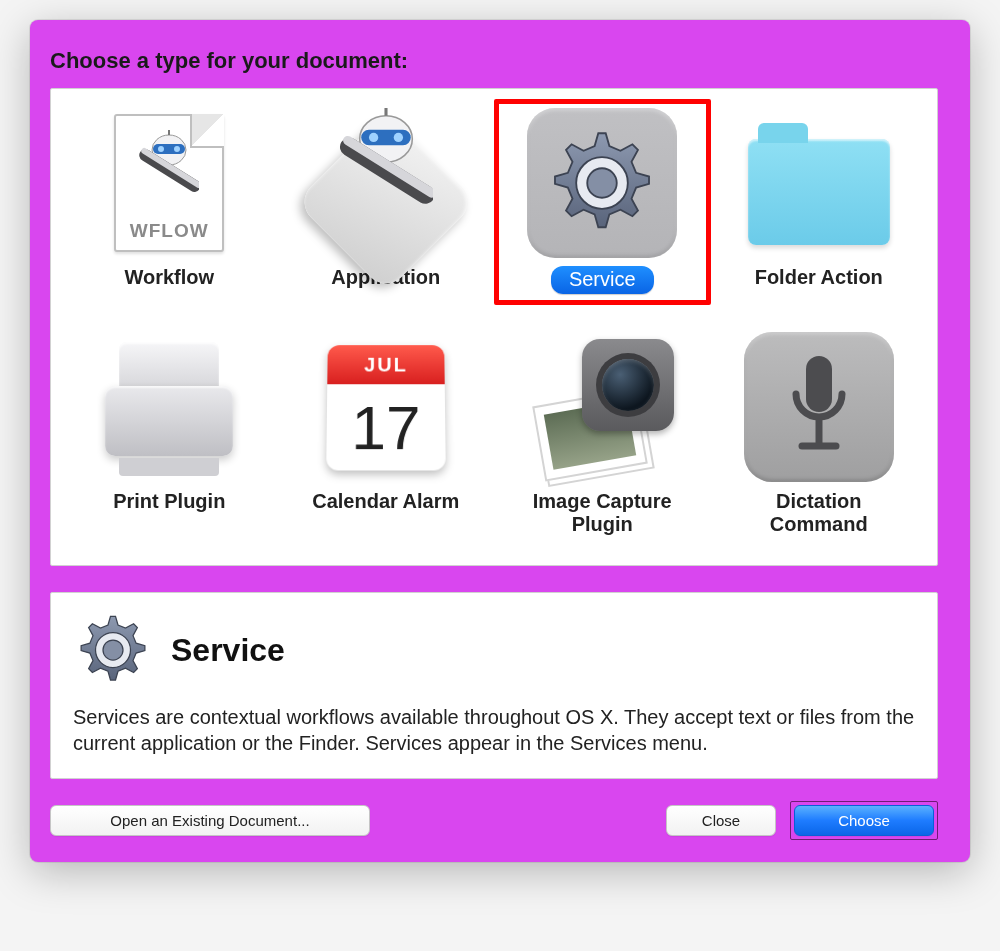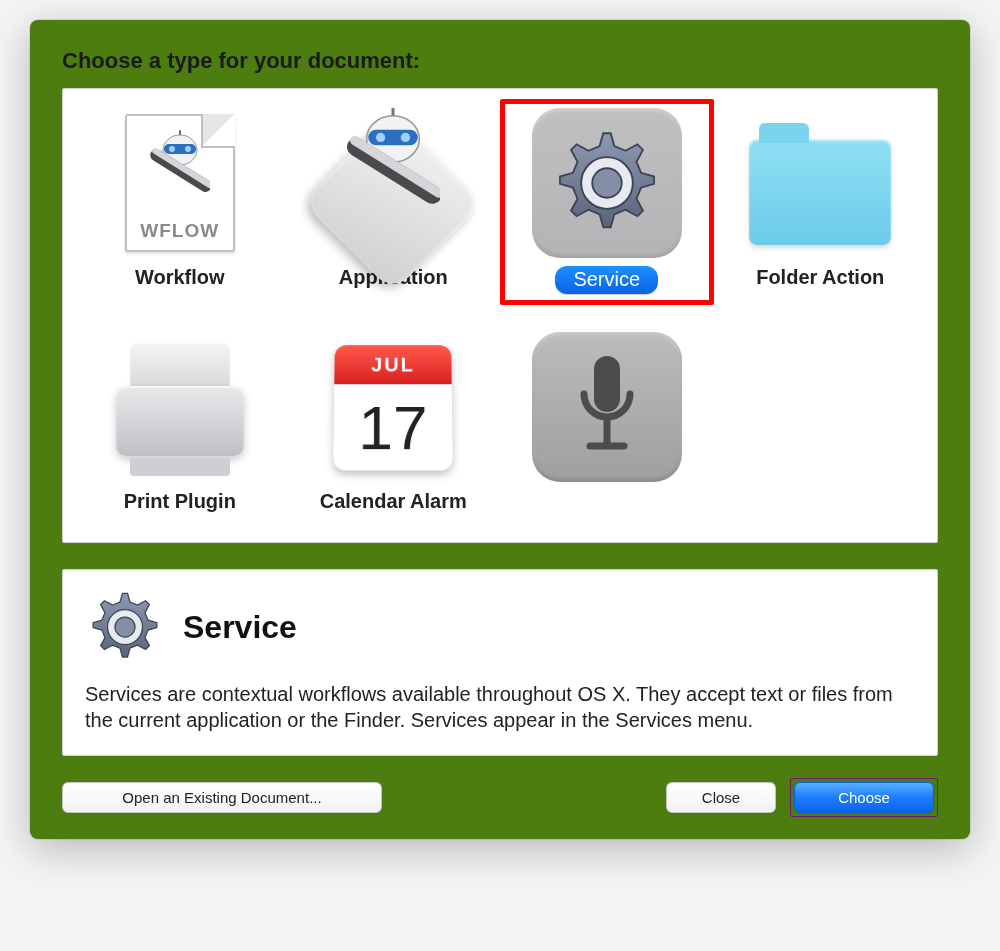--- a/index.html
+++ b/index.html
@@ -8,24 +8,24 @@
     background:#f4f4f4;
     display:flex;
     justify-content:center;
     align-items:flex-start;
     width:1000px;
     height:951px;
   }
   .window{
     width:940px;
     margin-top:20px;
-    background:#4d7c0f;
+    background:#d946ef;
     border-radius:8px;
     box-shadow:0 10px 40px rgba(0,0,0,.25),0 0 0 1px rgba(0,0,0,.08);
-    padding:28px 32px 22px 32px;
+    padding:28px 32px 22px 20px;
   }
   .heading{
     font-size:22px;
     font-weight:700;
     color:#1a1a1a;
     margin-bottom:14px;
   }
   .grid-panel{
     background:#fff;
     border:1px solid #d1d1d1;
@@ -321,32 +321,43 @@
       <div class="cell">
         <div class="icon-slot">
           <div class="calendar">
             <div class="top">JUL</div>
             <div class="num">17</div>
           </div>
         </div>
         <div class="cell-label">Calendar Alarm</div>
       </div>
 
+      <div class="cell">
+        <div class="icon-slot">
+          <div class="camarea">
+            <div class="pile"></div>
+            <div class="cam"></div>
+            <div class="lens"></div>
+          </div>
+        </div>
+        <div class="cell-label">Image Capture Plugin</div>
+      </div>
 
       <div class="cell">
         <div class="icon-slot">
           <div class="icon-tile cmd">
             <svg width="74" height="110" viewBox="0 0 74 110">
               <rect x="24" y="4" width="26" height="56" rx="13" fill="#4c4c4f"></rect>
               <path d="M14 42 a23 23 0 0 0 46 0" fill="none" stroke="#4c4c4f" stroke-width="7" stroke-linecap="round"></path>
               <line x1="37" y1="66" x2="37" y2="92" stroke="#4c4c4f" stroke-width="7"></line>
               <line x1="20" y1="94" x2="54" y2="94" stroke="#4c4c4f" stroke-width="7" stroke-linecap="round"></line>
             </svg>
           </div>
         </div>
+        <div class="cell-label">Dictation Command</div>
       </div>
 
     </div>
   </div>
 
   <div class="info-panel">
     <div class="info-header">
       <span>
         <svg width="80" height="78" viewBox="0 0 128 124">
             <use href="#gearShape"></use>

